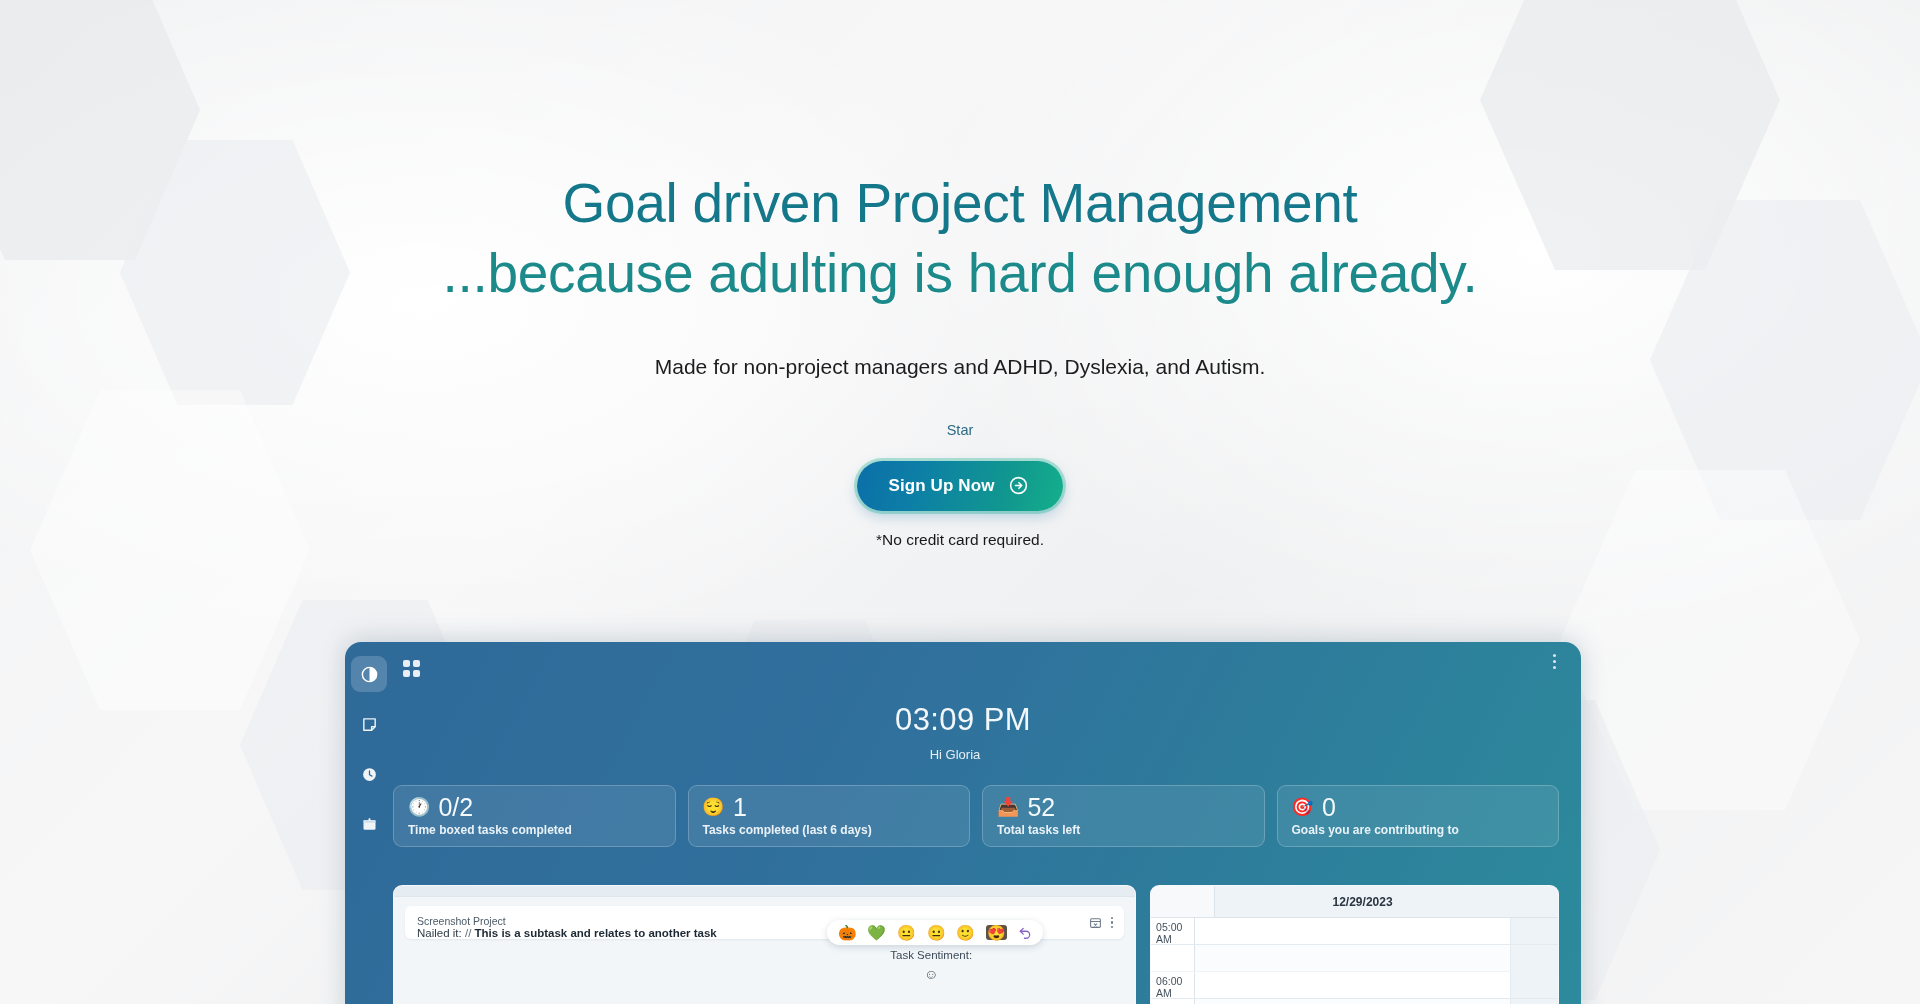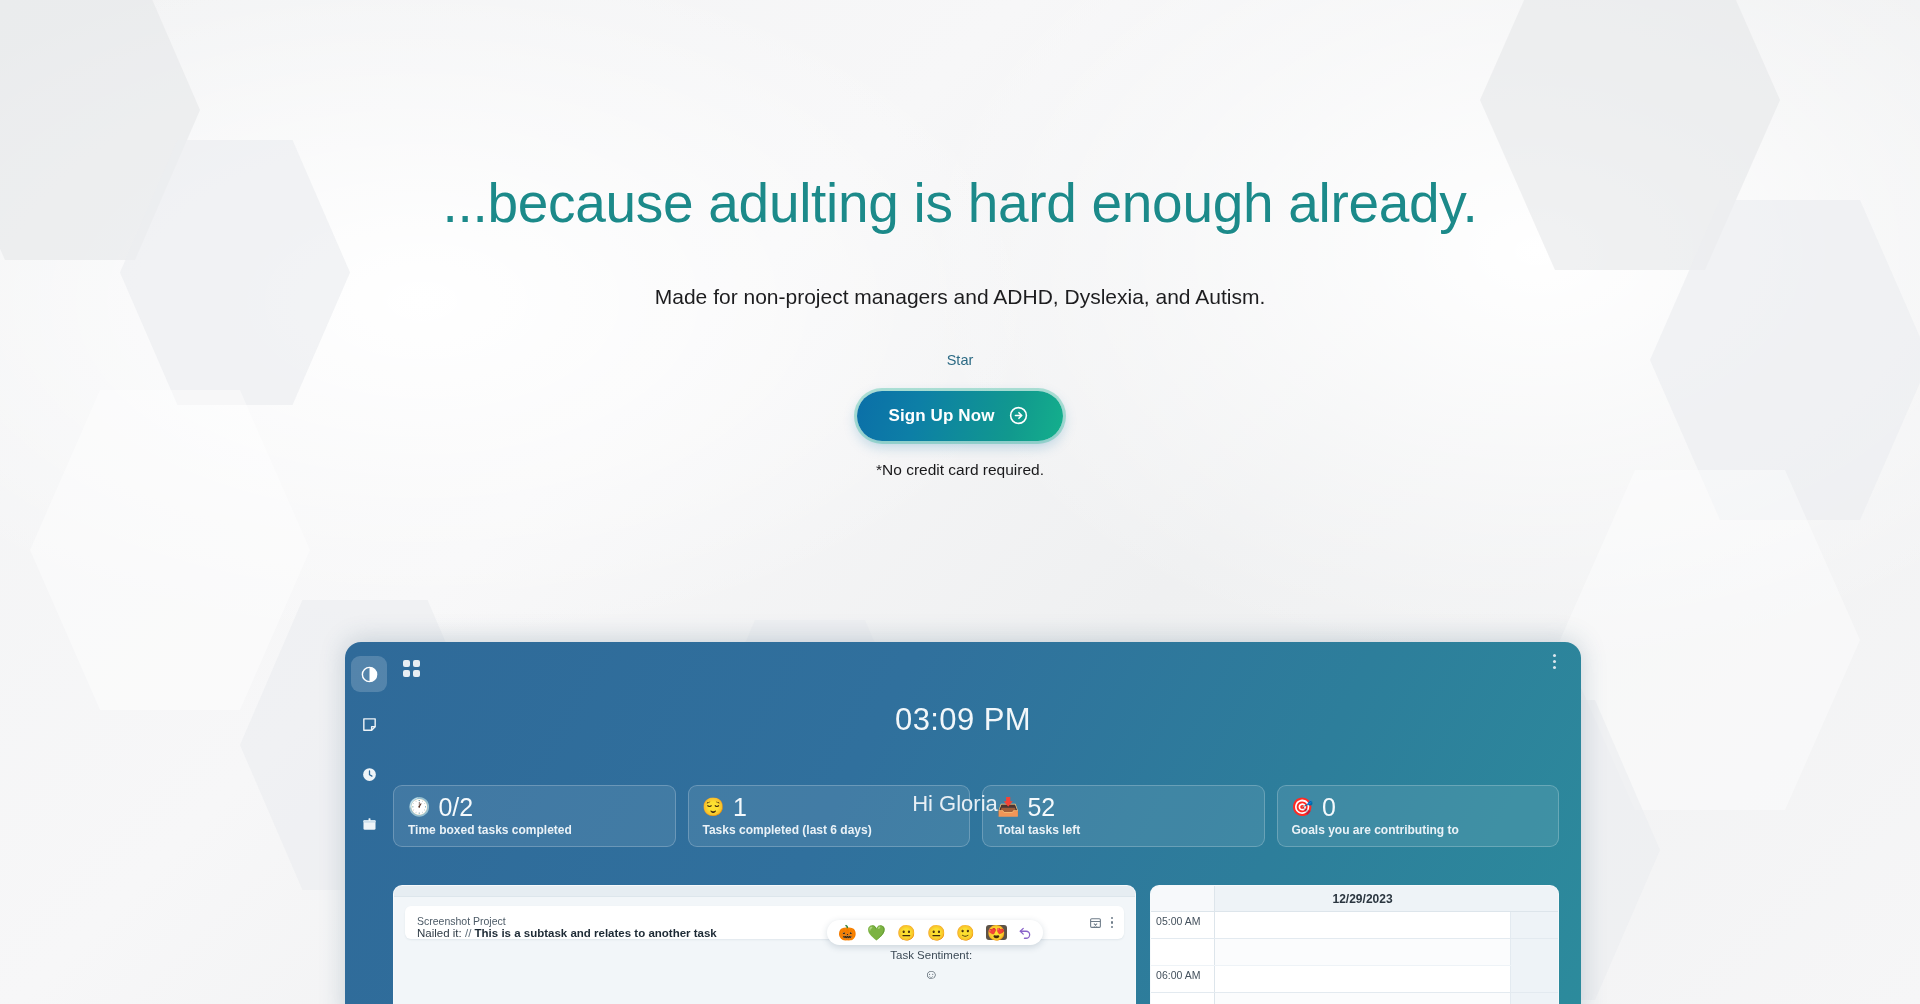--- a/index.html
+++ b/index.html
@@ -163,22 +163,21 @@
     color: #f2f7fa;
     font-size: 31px;
     font-weight: 400;
     letter-spacing: .4px;
   }
   .shot-greet {
     position: absolute;
     left: 0; right: 16px; top: 105px;
     text-align: center;
     color: #e6eef4;
-    font-size: 22px;
-    margin-top: 44px;
+    font-size: 13px;
   }
 
   .stats {
     position: absolute;
     left: 48px; right: 22px; top: 143px;
     display: flex;
     gap: 12px;
   }
   .stat-card {
     flex: 1;
@@ -292,36 +291,36 @@
     display: flex;
     align-items: center;
     gap: 5px;
     z-index: 4;
     flex-direction: column;
   }
   .sentiment .face { font-size: 14px; }
 
   
   .cal-head {
-    height: 26px;
+    height: 32px;
     background: #eef3f7;
     border-bottom: 1px solid #dde5eb;
     display: flex;
   }
   .cal-gutter { width: 64px; border-right: 1px solid #dde5eb; background: #f7f9fb; }
   .cal-datecell {
     flex: 1;
     display: flex; align-items: center; justify-content: center;
     font-size: 12px; font-weight: 700; color: #2b3640;
   }
   .cal-pad { width: 48px; background: #eef3f7; }
   .cal-row { display: flex; height: 27px; border-bottom: 1px solid #e3eaf0; }
   .cal-row.half { border-bottom: 1px solid #eef3f7; }
   .cal-time {
-    width: 64px;
+    width: 44px;
     border-right: 1px solid #dde5eb;
     font-size: 10.5px;
     color: #44515d;
     padding: 3px 0 0 5px;
     background: #ffffff;
   }
   .cal-slot { flex: 1; background: #ffffff; cursor: pointer; }
   .cal-slot.alt { background: #fbfcfd; }
   .cal-right { width: 48px; background: #eef3f7; border-left: 1px solid #e3eaf0; }
 </style>
@@ -336,20 +335,21 @@
   <div class="hex dim" style="left:1480px; top:-70px; width:300px; height:340px;"></div>
   <div class="hex dim2" style="left:1650px; top:200px; width:280px; height:320px;"></div>
   <div class="hex" style="left:1560px; top:470px; width:300px; height:340px;"></div>
   <div class="hex dim2" style="left:1400px; top:700px; width:260px; height:300px;"></div>
   <div class="hex dim2" style="left:700px; top:620px; width:220px; height:255px;"></div>
 </div>
 
 <div class="hero">
 
   <h1 class="headline">
+    <span class="l1">Goal driven Project Management</span>
     <span class="l2">...because adulting is hard enough already.</span>
   </h1>
 
   <p class="subtitle">Made for non-project managers and ADHD, Dyslexia, and Autism.</p>
 
   <a class="star-link" href="#">Star</a>
 
   <div class="cta-wrap">
     <button class="cta">
       <span>Sign Up Now</span>

